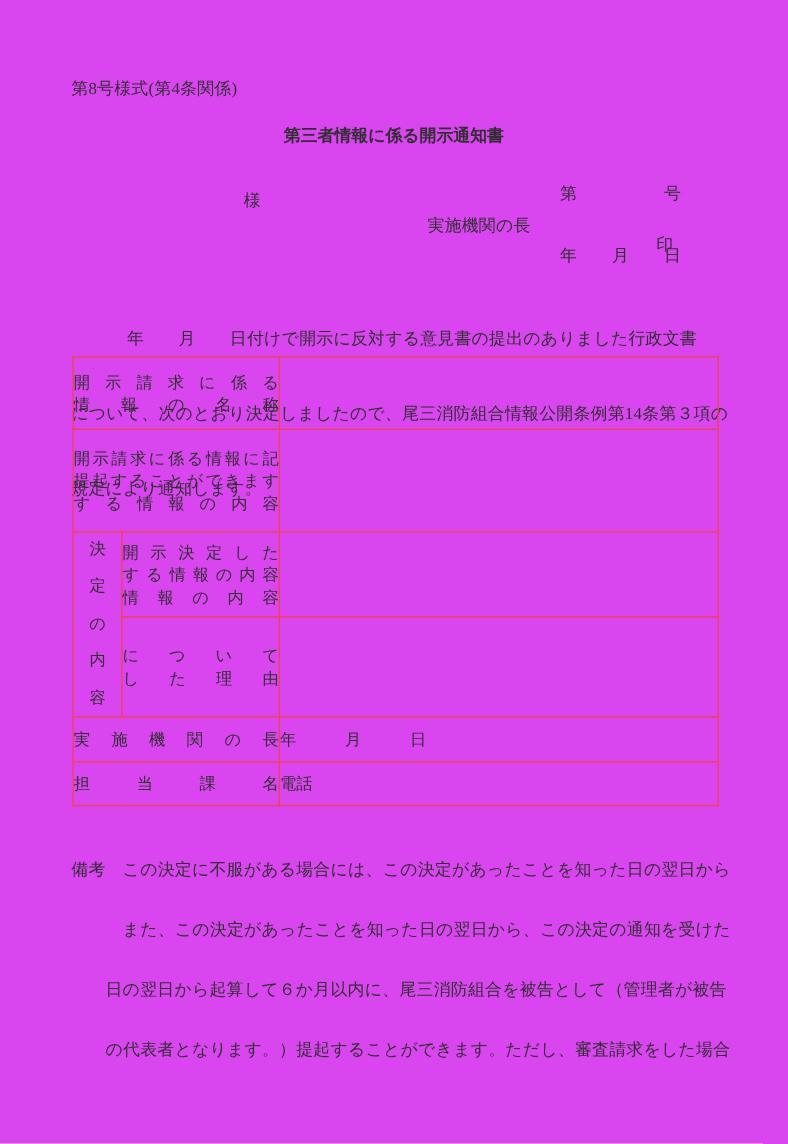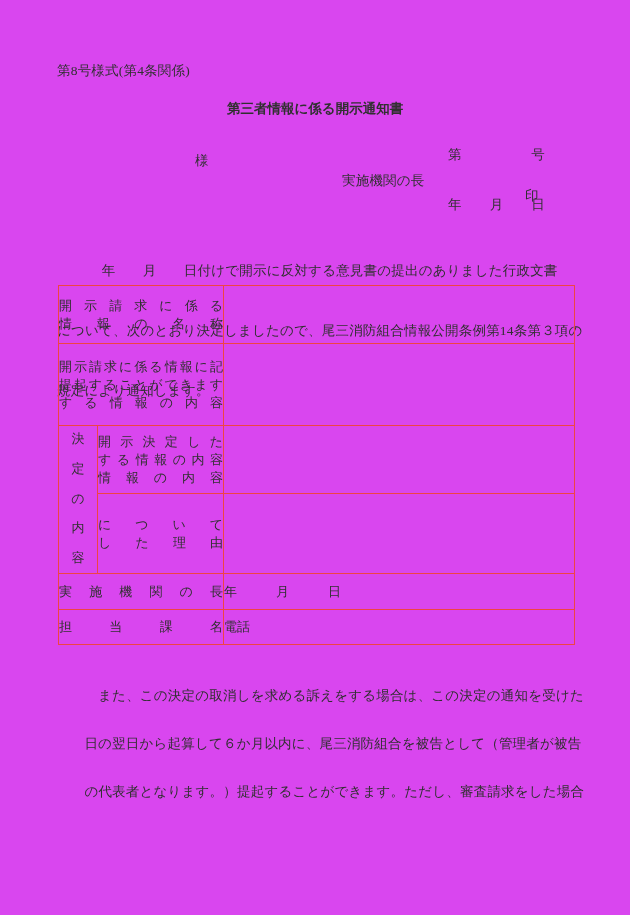--- a/index.html
+++ b/index.html
@@ -137,21 +137,22 @@
     <tr style="height:35px">
       <td class="lbl" colspan="2">
         <div class="jl">担当課名</div>
       </td>
       <td class="val val-phone">電話</td>
     </tr>
   </tbody>
     </table>
 
   <div class="abs remarks">
-    <div class="line">　　　また、この決定の取消しを求める訴えをする場合は、この決定の通知を受けた</div>
+    <div class="line">備考　この決定に不服がある場合には、この決定があったことを知った日の翌日から</div>
+    <div class="line">　　　また、この決定があったことを知った日の翌日から、この決定の通知を受けた</div>
     <div class="line">　　日の翌日から起算して６か月以内に、尾三消防組合を被告として（管理者が被告</div>
     <div class="line">　　の代表者となります。）提起することができます。ただし、審査請求をした場合</div>
     
     
     
     
   </div>
 
 </div>
 

